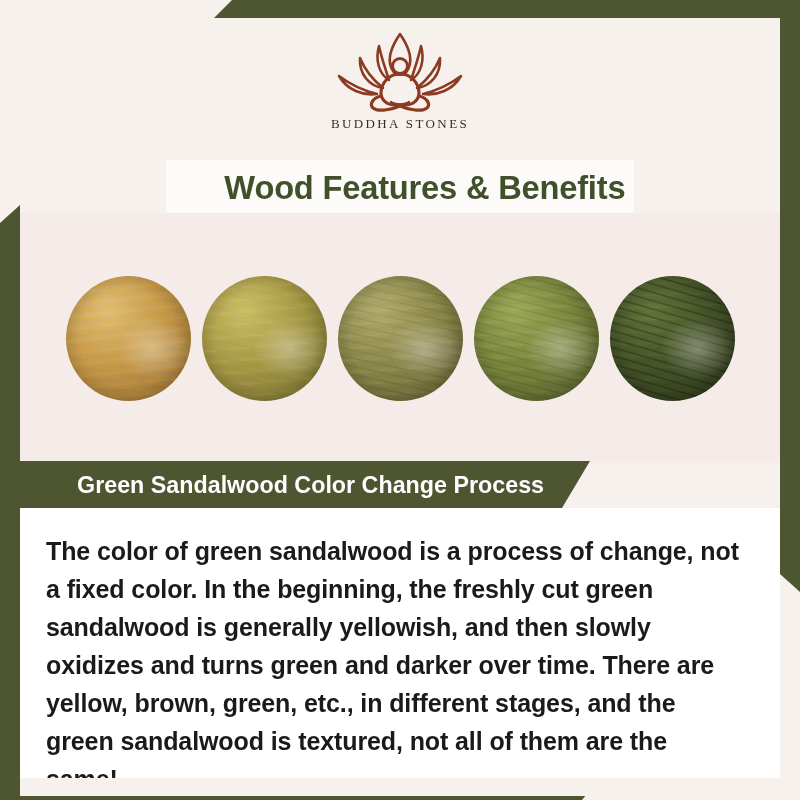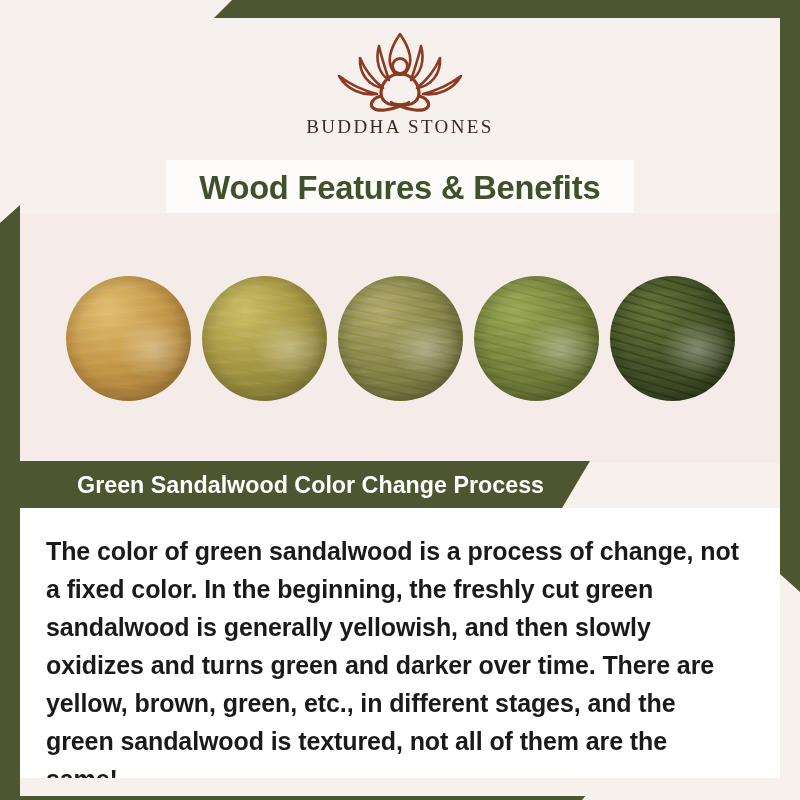--- a/index.html
+++ b/index.html
@@ -89,37 +89,37 @@
 
   #logo-mark {
     margin-top: 8px;
     width: 150px;
     height: 86px;
   }
 
   #brand-name {
     margin-top: 4px;
     font-family: "Liberation Serif", serif;
-    font-size: 19px;
+    font-size: 13px;
     letter-spacing: 2.4px;
     color: #3b2a22;
     font-weight: 400;
   }
 
   
   #title-band {
     position: absolute;
     left: 146px;
     top: 142px;
     width: 468px;
     height: 54px;
     background: #fdfbf9;
     display: flex;
     align-items: center;
-    justify-content: center;
+    justify-content: flex-end;
   }
   #title-text {
     font-family: "Liberation Sans Narrow", "Liberation Sans", sans-serif;
     font-weight: bold;
     font-size: 34px;
     color: #40502a;
     letter-spacing: -0.2px;
     white-space: nowrap;
     transform: scaleX(0.96);
   }

